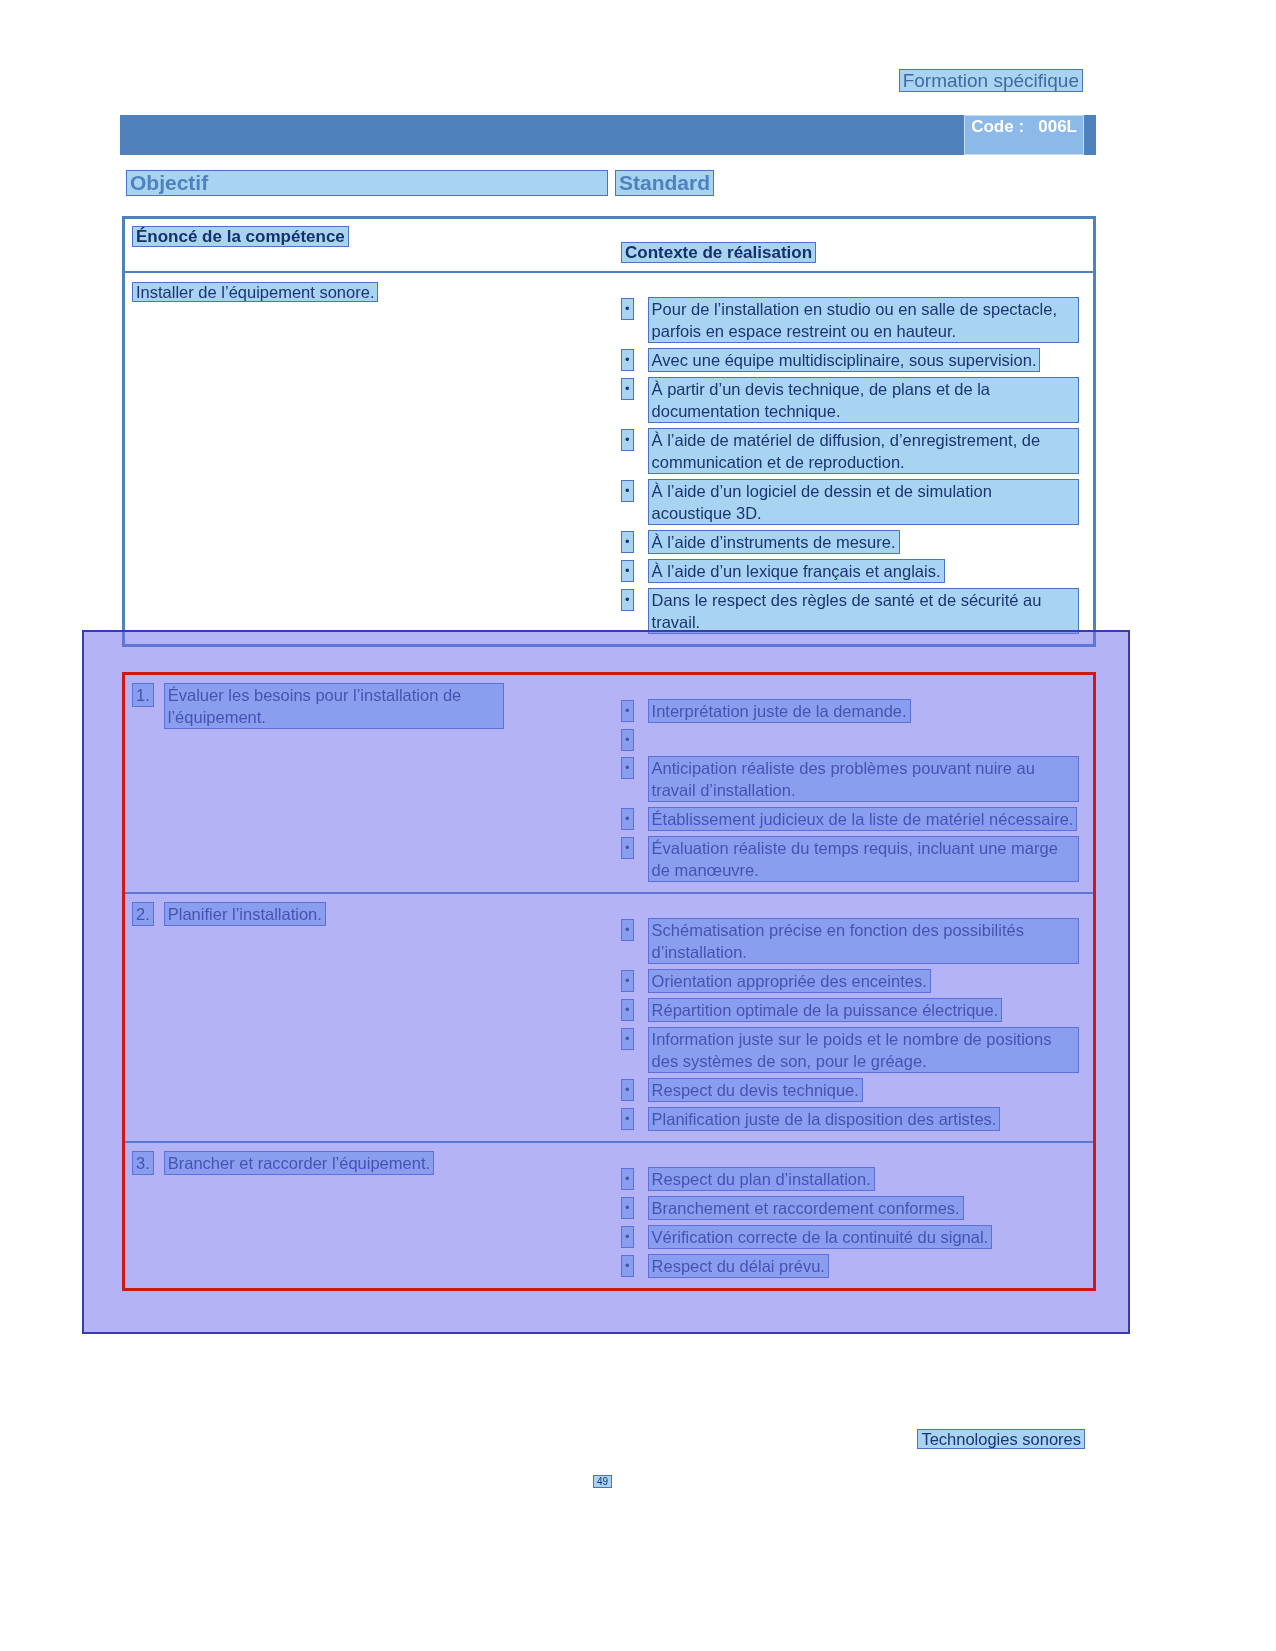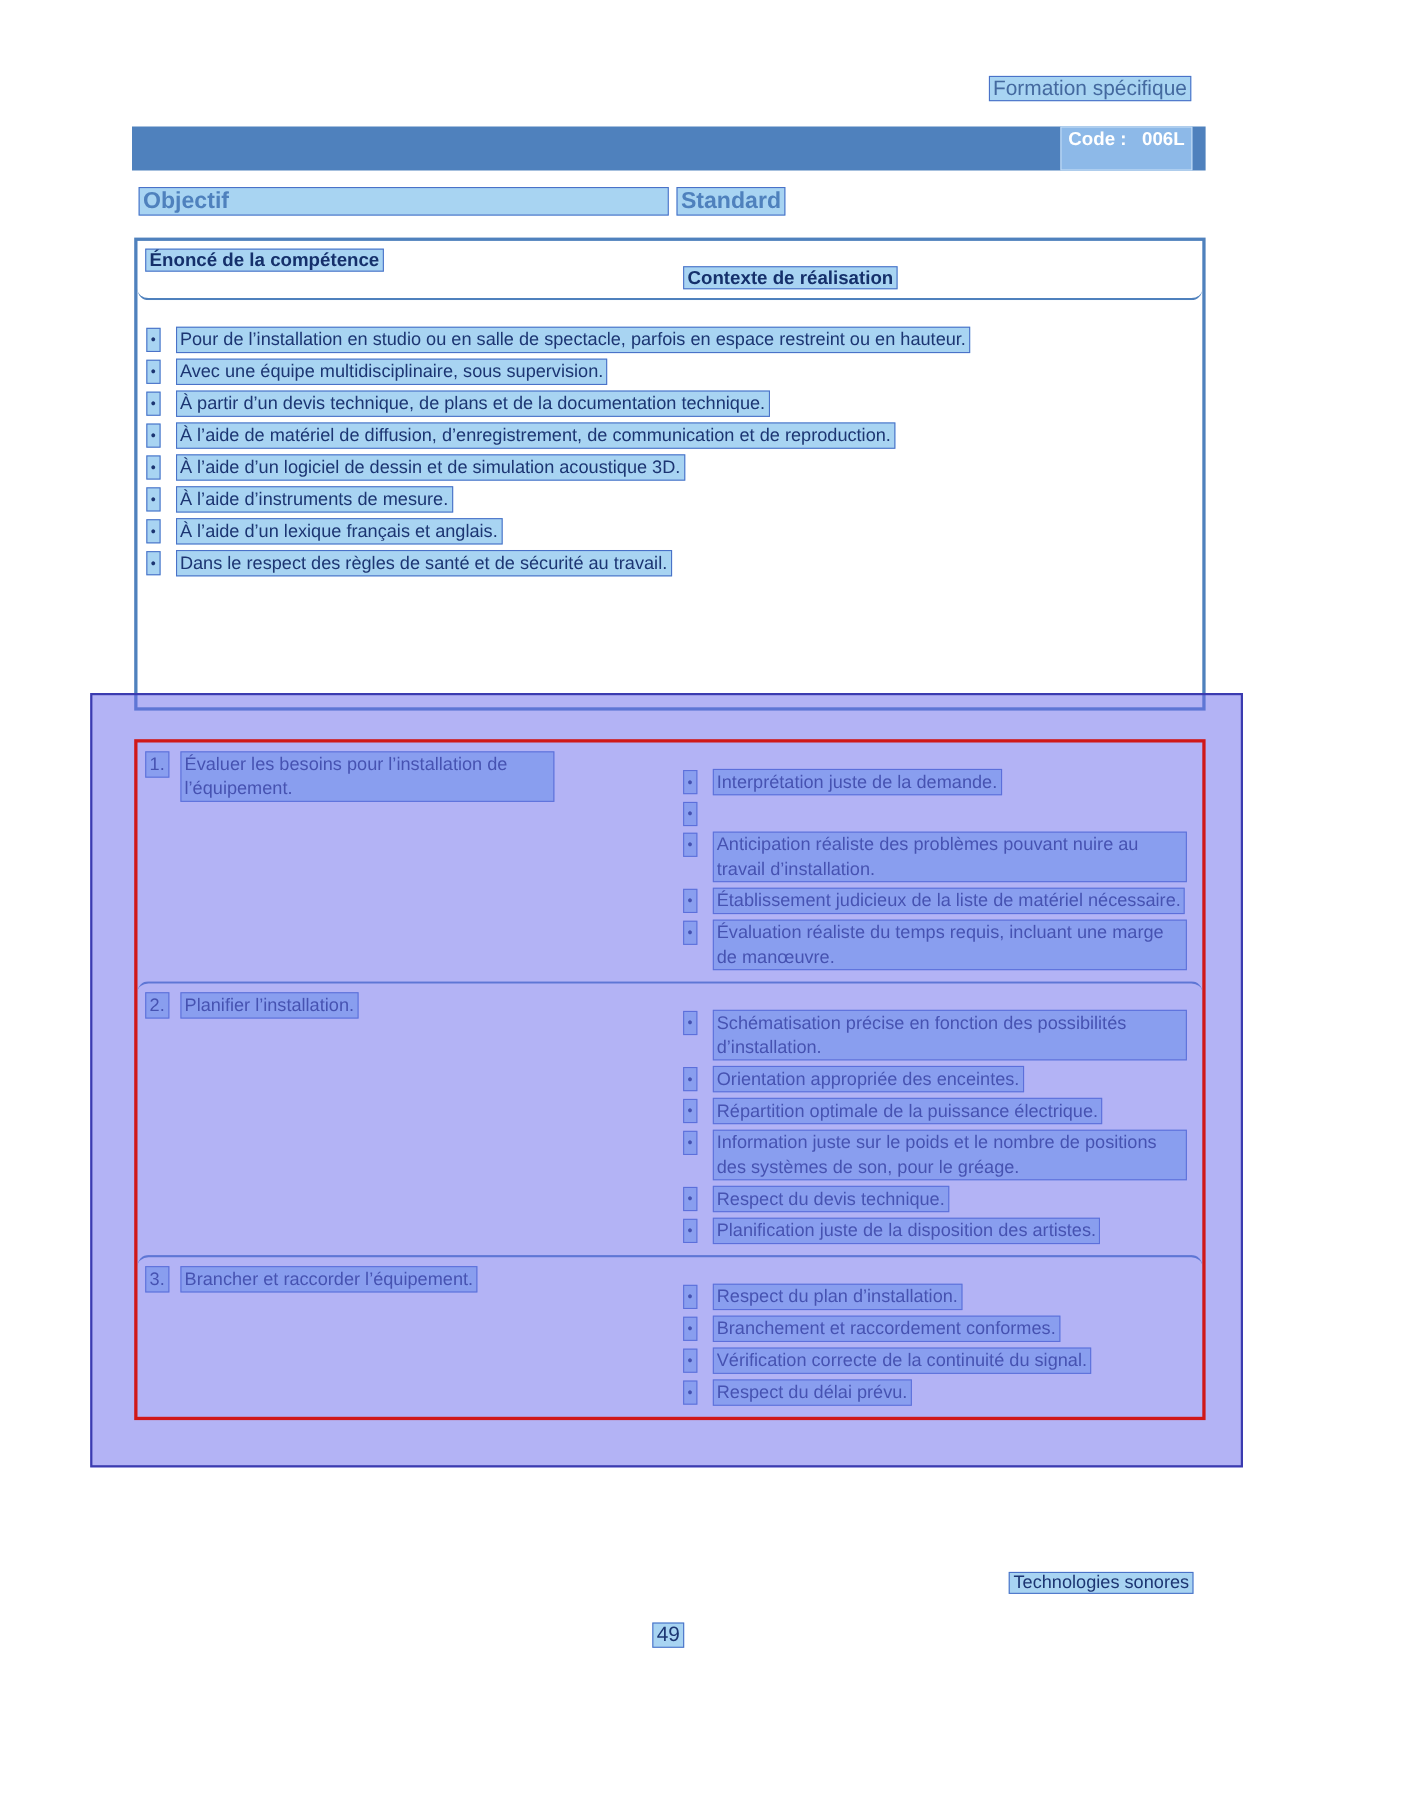--- a/index.html
+++ b/index.html
@@ -43,40 +43,40 @@
     position:absolute; left:122px; width:974px;
     background:#ffffff; border:3px solid #4f81bd;
     font-size:16.5px; line-height:22px;
   }
   .tbl1 { top:216px; min-height:430px; }
   .tbl2 { top:672px; background:transparent; border:3px solid transparent; }
   .tbl2::after {
     content:""; position:absolute; inset:-3px;
     border:3px solid #d01818; z-index:8; pointer-events:none;
   }
-  .row { display:flex;border-radius:10px; }
+  .row { display:flex; }
   .thead { border-bottom:2px solid #4f81bd; padding:7px 0; font-weight:bold; color:#15306b; font-size:17px; }
   .c1 { width:488px; padding-left:7px; padding-right:16px; }
   .c2 { flex:1; padding-left:8px; padding-right:14px;margin-top:16px; }
   .body { padding:8px 0 10px; }
   .tbl2 .body + .body { border-top:2px solid #4f81bd; }
   .li { display:flex; align-items:flex-start; margin-bottom:5px; }
   .li:last-child { margin-bottom:0; }
   .mark { font-size:13px; line-height:20px; margin-right:14px; margin-top:1px; flex:0 0 auto; }
   .num { font-size:16.5px; line-height:22px; margin-right:10px; }
   .t { flex:0 1 auto; }
   .c1 .t { max-width:340px; }
   .overlay {
     position:absolute; left:82px; top:630px; width:1048px; height:704px;
     background:rgba(110,110,235,0.52);
     border:2px solid #3b3bb0;
     z-index:5; pointer-events:none;
   }
   .footer-right { position:absolute; top:1430px; right:191px; font-size:16.5px; }
-  .pagenum { position:absolute; top:1476px; left:593px; font-size:19px; }
+  .pagenum { position:absolute; top:1476px; left:593px; font-size:10px; }
 </style>
 </head>
 <body>
 
 <div>
 
   <div class="note">
     <span class="hl">Formation spécifique</span>
   </div>
 
@@ -92,20 +92,23 @@
   <div class="tbl tbl1">
     <div class="row thead">
       <div class="c1">
         <span class="hl">Énoncé de la compétence</span>
       </div>
       <div class="c2">
         <span class="hl">Contexte de réalisation</span>
       </div>
     </div>
     <div class="row body">
+      <div class="c1">
+        <span class="hl">Installer de l’équipement sonore.</span>
+      </div>
       <div class="c2">
         <div class="li">
             <span class="hl mark">•</span>
             <span class="hl t">Pour de l’installation en studio ou en salle de spectacle, parfois en espace restreint ou en hauteur.</span>
           </div>
         <div class="li">
             <span class="hl mark">•</span>
             <span class="hl t">Avec une équipe multidisciplinaire, sous supervision.</span>
           </div>
         <div class="li">

